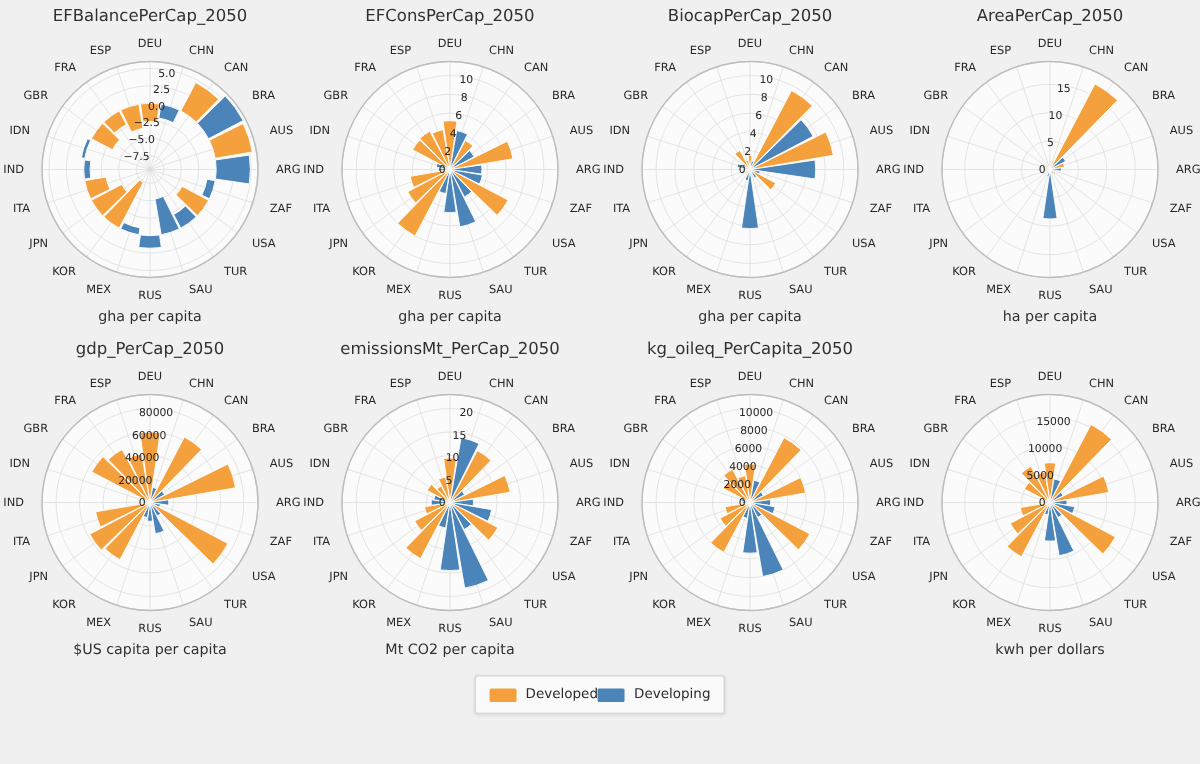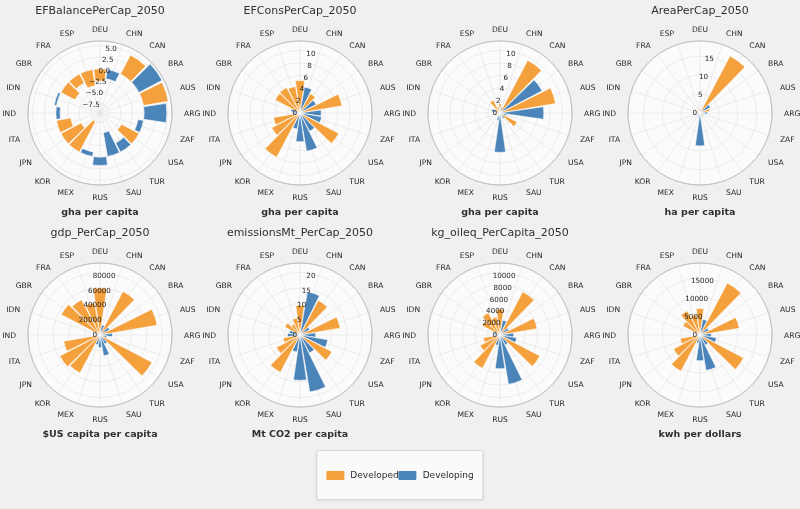--- a/index.html
+++ b/index.html
@@ -28,34 +28,34 @@
   .cell-title{
     position:absolute;top:4px;left:0;width:200px;
     text-align:center;
     font-size:11px;color:#303030;
     letter-spacing:0px;
     white-space:nowrap;
   }
   .cell-xlabel{
     position:absolute;bottom:5px;left:0;width:200px;
     text-align:center;
-    font-size:9.5px;color:#303030;font-weight:bold;
+    font-size:9.5px;color:#303030;
   }
   .polar-holder{
     position:absolute;left:0;top:16px;width:200px;height:190px;
   }
   svg{display:block;}
   .legend{
     position:absolute;
     left:50%;transform:translateX(-50%);
     top:450px;
     background:#fafafa;
     border:1px solid #d8d8d8;
     border-radius:2px;
-    padding:19px 9px;
+    padding:7px 9px;
     display:flex;align-items:center;
     box-shadow:0 1px 2px rgba(0,0,0,0.08);
   }
   .legend-item{display:flex;align-items:center;gap:6px;}
   .legend-swatch{width:18px;height:9px;border-radius:1px;display:block;}
   .legend-text{font-size:9px;color:#2b2b2b;}
   text{font-family:"DejaVu Sans","Liberation Sans",sans-serif;}
   .tick-label{font-size:7.2px;fill:#262626;}
   .theta-label{font-size:7.6px;fill:#262626;}
 </style>
@@ -237,20 +237,21 @@
               <text x="108.1012808067564" y="63.51257710415115" text-anchor="end" class="tick-label">6</text>
               <text x="104.40085387117094" y="75.47505140276743" text-anchor="end" class="tick-label">4</text>
               <text x="100.70042693558547" y="87.43752570138372" text-anchor="end" class="tick-label">2</text>
               <text x="97" y="99.4" text-anchor="end" class="tick-label">0</text>
             </g>
           </svg>
         </div>
         <div class="cell-xlabel">gha per capita</div>
       </div>
       <div class="cell">
+        <div class="cell-title">BiocapPerCap_2050</div>
         <div class="polar-holder">
           <svg width="200" height="190" viewBox="0 0 200 190">
             <circle cx="100" cy="97" r="72" fill="#fbfbfb" stroke="#cfcfcf" stroke-width="0.8"></circle>
             <g>
               <line x1="100" y1="97" x2="100" y2="25" stroke="#dcdcdc" stroke-width="0.5"></line>
               <line x1="100" y1="97" x2="122.24922359499621" y2="28.523930826748952" stroke="#dcdcdc" stroke-width="0.5"></line>
               <line x1="100" y1="97" x2="142.32053816505805" y2="38.75077640500378" stroke="#dcdcdc" stroke-width="0.5"></line>
               <line x1="100" y1="97" x2="158.2492235949962" y2="54.67946183494193" stroke="#dcdcdc" stroke-width="0.5"></line>
               <line x1="100" y1="97" x2="168.47606917325106" y2="74.75077640500379" stroke="#dcdcdc" stroke-width="0.5"></line>
               <line x1="100" y1="97" x2="172" y2="97" stroke="#dcdcdc" stroke-width="0.5"></line>

